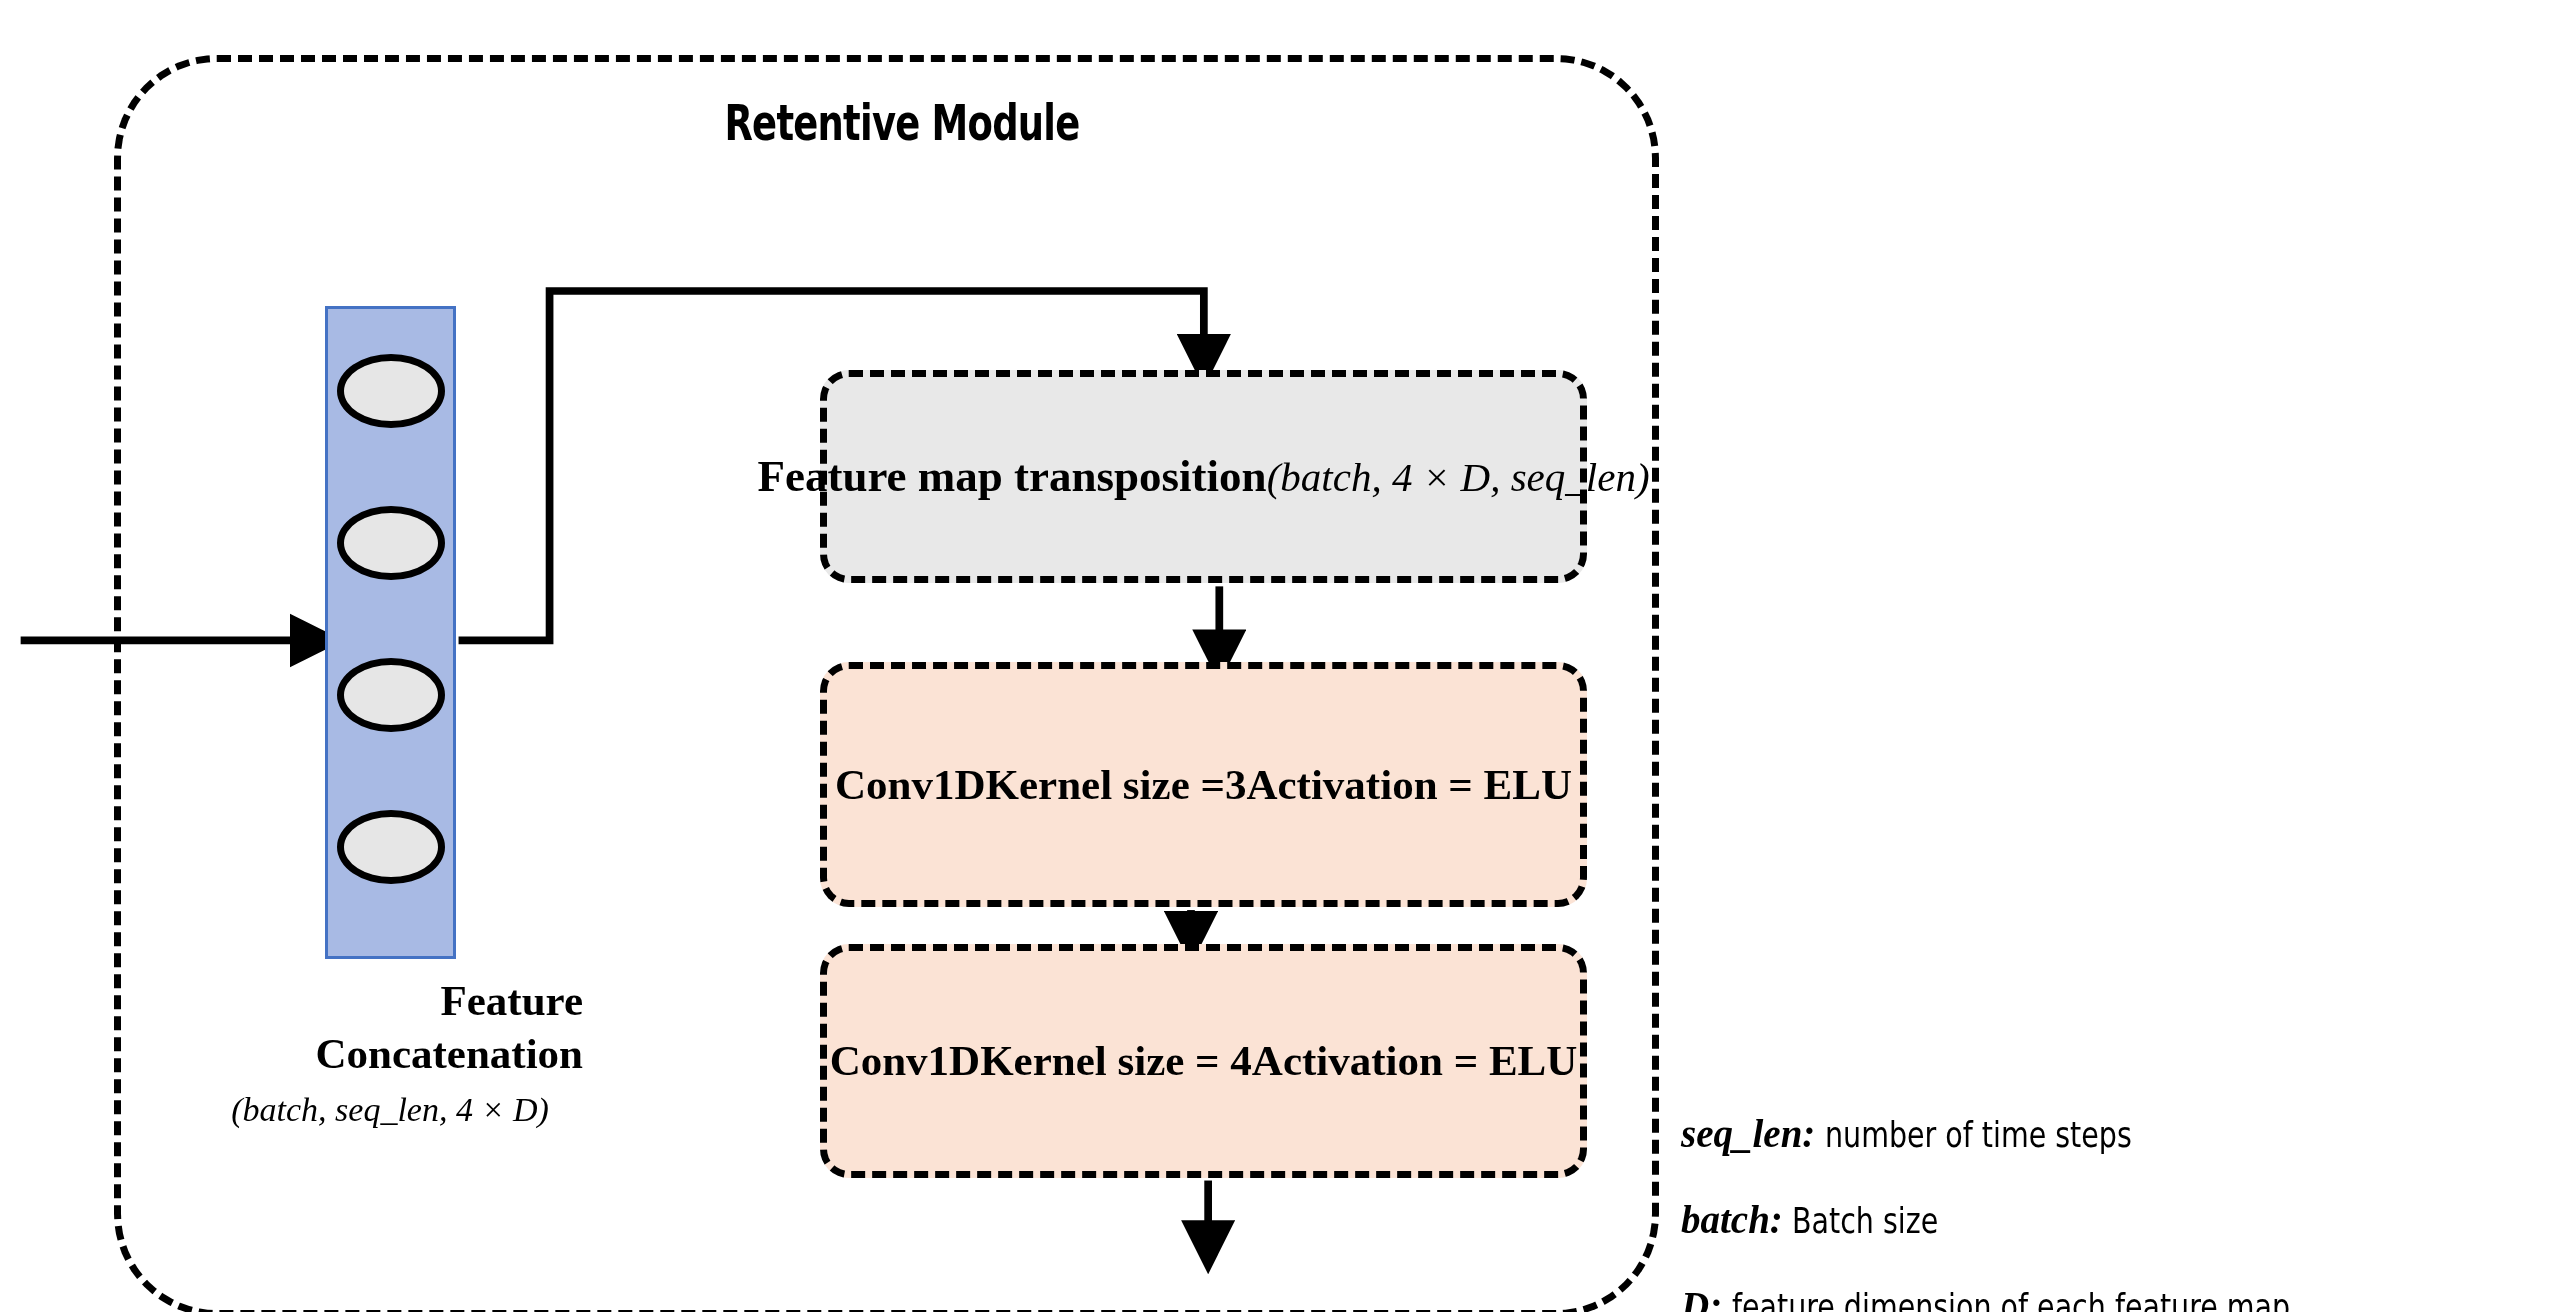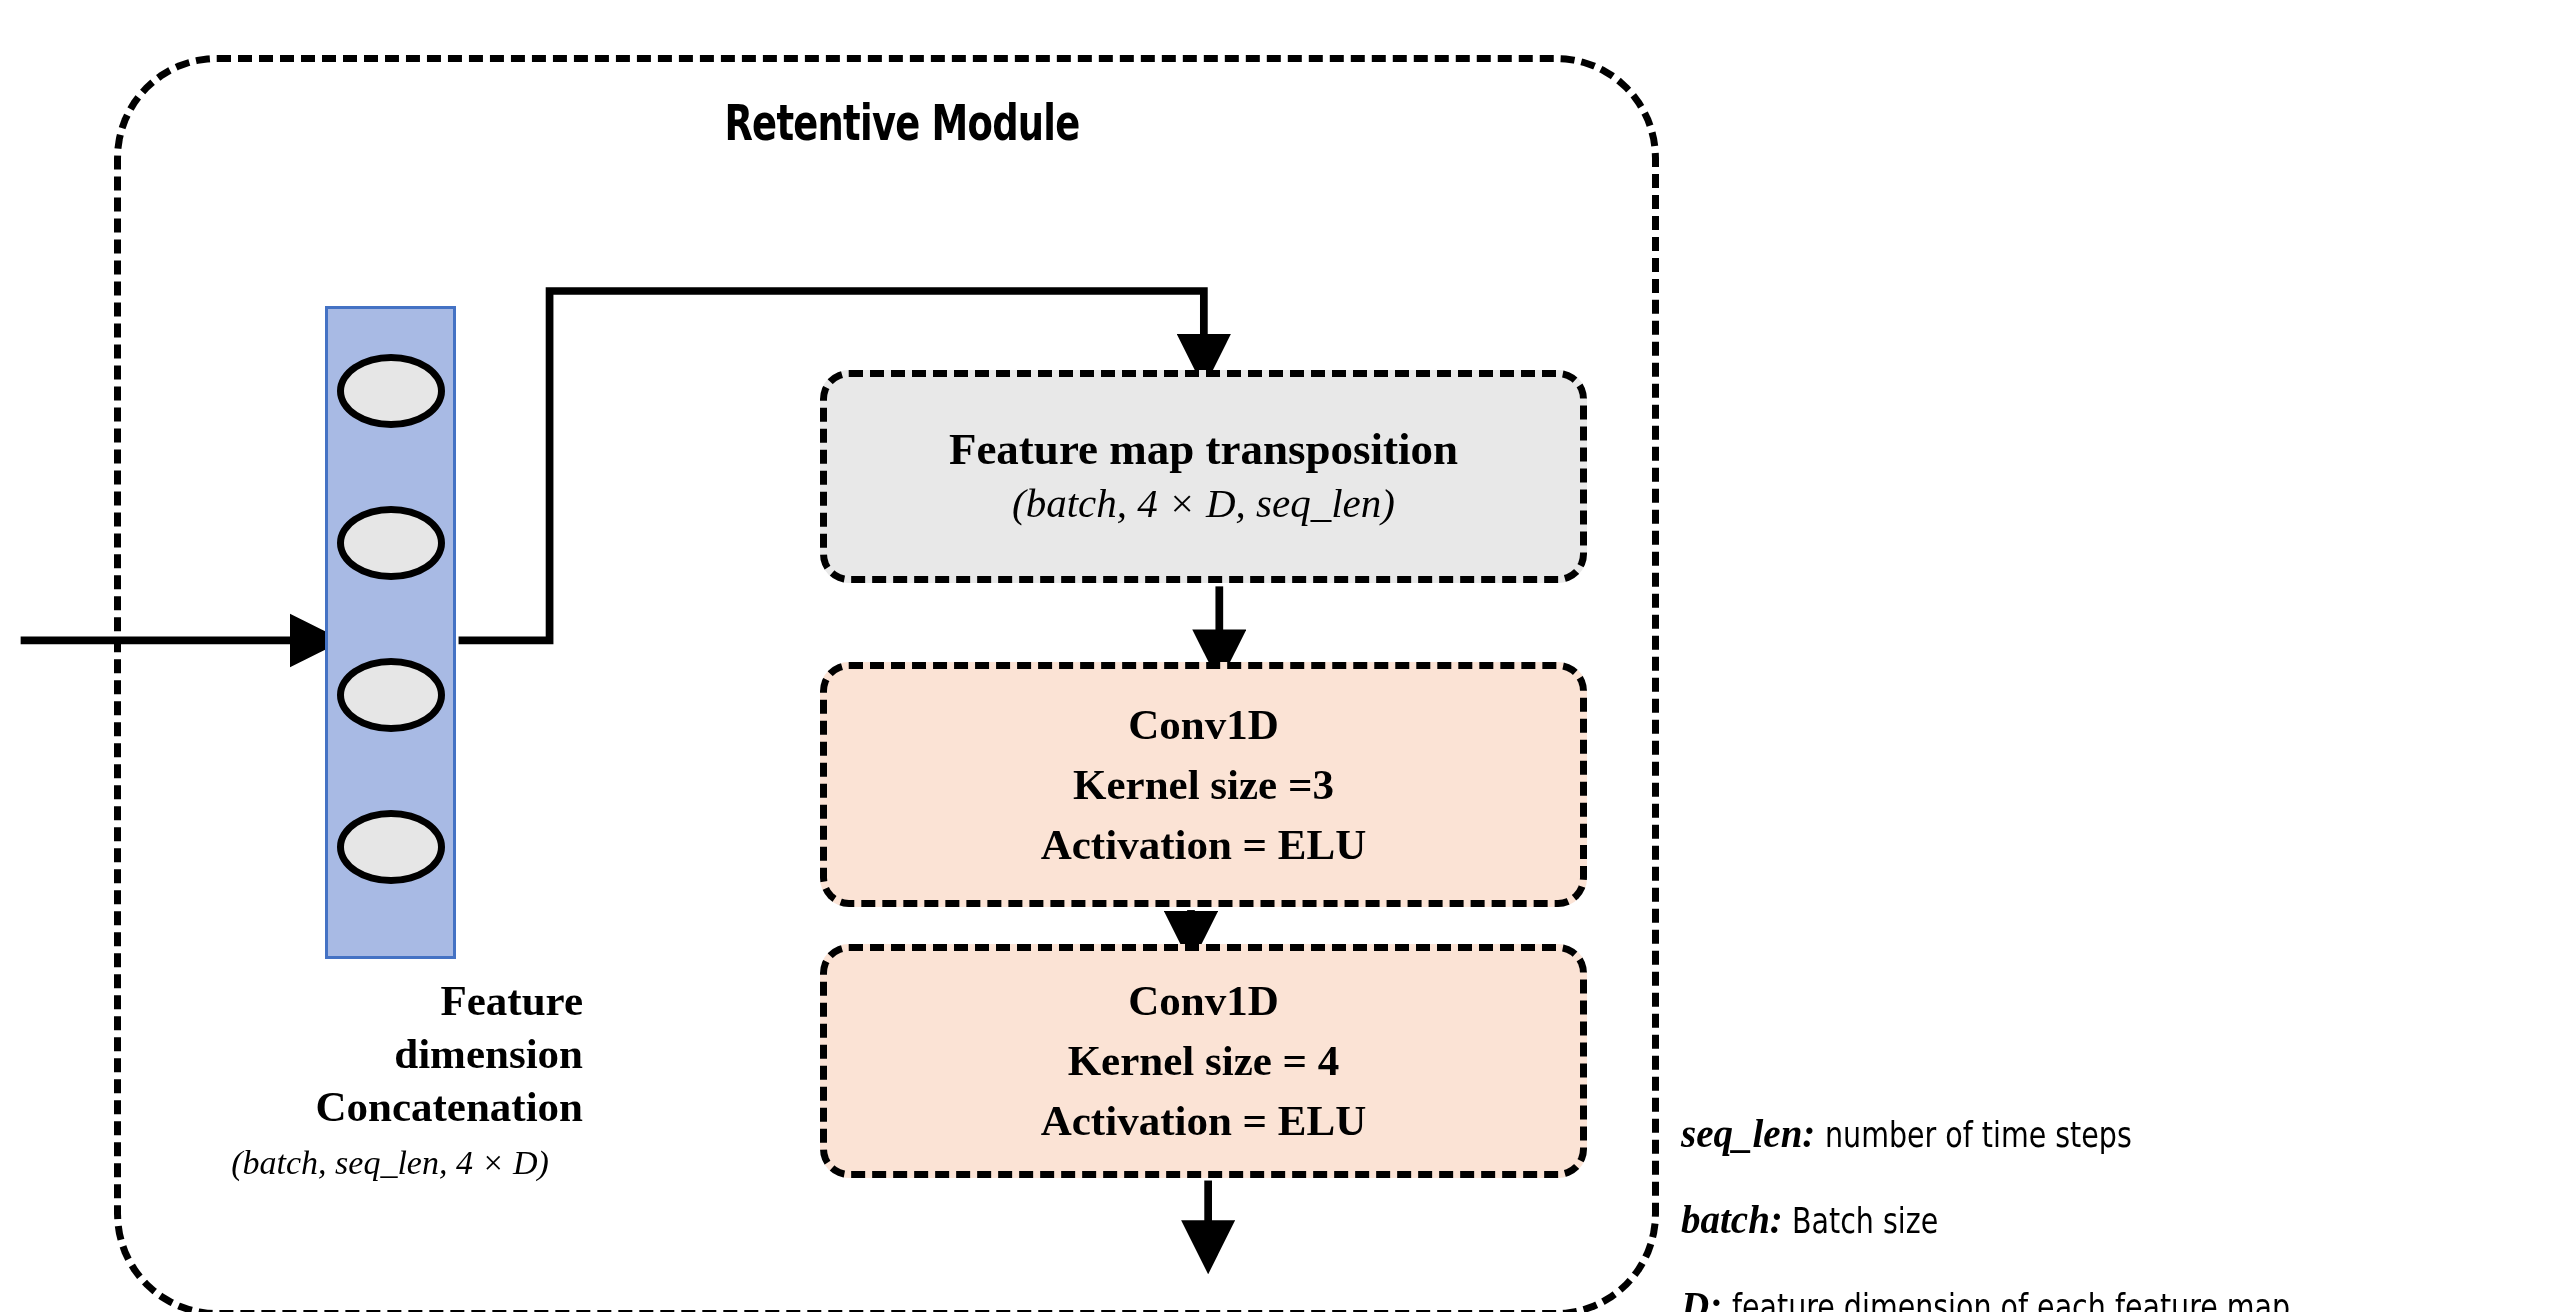--- a/index.html
+++ b/index.html
@@ -100,21 +100,21 @@
     white-space: nowrap;
   }
 
   
   .proc-box {
     position: absolute;
     box-sizing: border-box;
     border: 7.7px dashed #000000;
     border-radius: 29px;
     display: flex;
-    flex-direction: column;
+    flex-direction: row;
     align-items: center;
     justify-content: center;
     text-align: center;
     color: #000000;
   }
   .box-transpose {
     left: 820px;
     top: 322px;
     width: 767px;
     height: 213px;
@@ -224,21 +224,20 @@
 
   <div class="concat-bar">
     <div class="ellipse e1"></div>
     <div class="ellipse e2"></div>
     <div class="ellipse e3"></div>
     <div class="ellipse e4"></div>
   </div>
 
   <div class="concat-caption">
     <div class="line">Feature</div>
-    <div class="line">dimension</div>
     <div class="line">Concatenation</div>
     <div class="formula">(batch, seq_len, 4 × D)</div>
   </div>
 
   <div class="proc-box box-transpose">
     <div class="box-heading">Feature map transposition</div>
     <div class="box-sub-italic">(batch, 4 × D, seq_len)</div>
   </div>
 
   <div class="proc-box box-conv-1">

